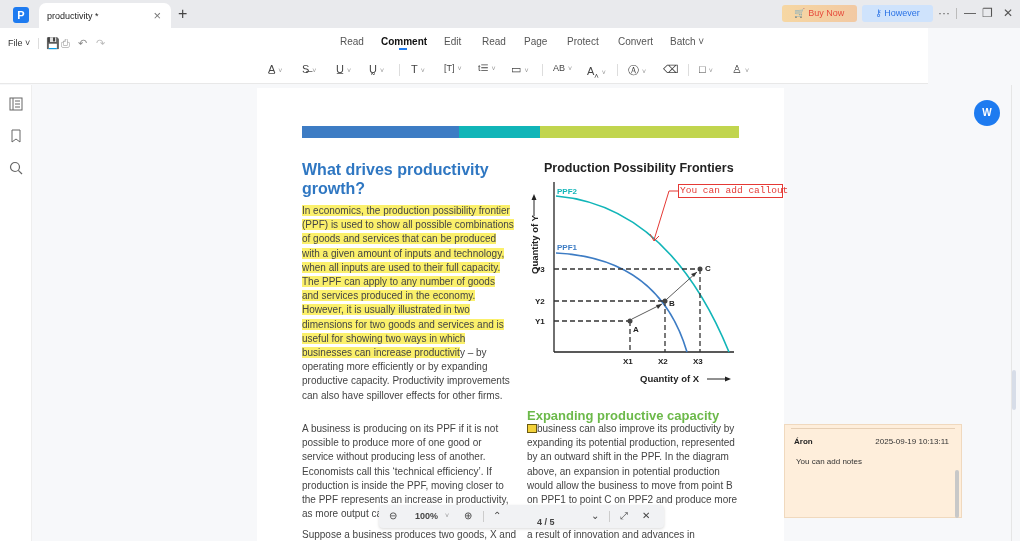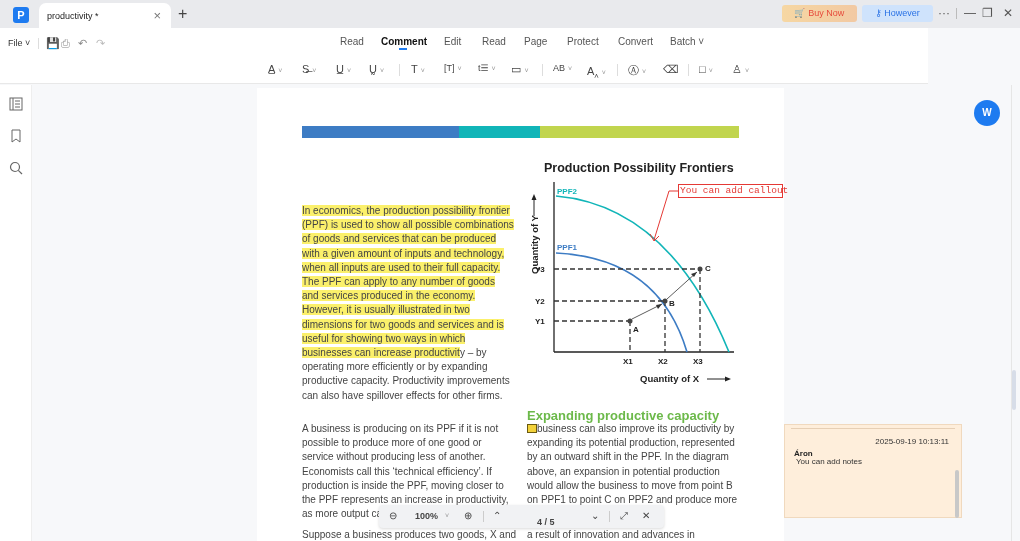--- a/index.html
+++ b/index.html
@@ -31,21 +31,21 @@
   .hl { background: #fbf06b; }
   .h2 { position: absolute; font-size: 13px; font-weight: bold; color: #6cb94a; }
   .chart-title { position: absolute; left: 287px; top: 73px; font-size: 12.5px; font-weight: bold; color: #222; }
   .callout-box { position: absolute; left: 421px; top: 96px; width: 105px; height: 14px; border: 1px solid #e53935; color: #e53935; font-family: "Liberation Mono", monospace; font-size: 9.5px; line-height: 12px; padding-left: 1px; white-space: nowrap; }
   .note-icon { display: inline-block; width: 10px; height: 9px; background: #f3d23a; border: 1px solid #6b5a10; vertical-align: -1px; }
   .zoombar { position: absolute; left: 379px; top: 505px; width: 285px; height: 23px; background: #f1f2f4; border-radius: 4px; box-shadow: 0 1px 3px rgba(0,0,0,0.15); }
   .zb { position: absolute; top: 5px; font-size: 10px; color: #444; cursor: pointer; }
   .zsep { position: absolute; top: 6px; width: 1px; height: 11px; background: #ccc; }
   .fab { position: absolute; left: 974px; top: 100px; width: 26px; height: 26px; border-radius: 13px; background: #1e7bf0; color: #fff; font-size: 10px; font-weight: bold; text-align: center; line-height: 26px; cursor: pointer; }
   .note-panel { position: absolute; left: 784px; top: 424px; width: 178px; height: 94px; background: #feeedb; border: 1px solid #f0d9be; }
-  .note-author { position: absolute; left: 9px; top: 12px; font-size: 8px; font-weight: bold; color: #222; margin-top: 12px; }
+  .note-author { position: absolute; left: 9px; top: 12px; font-size: 8px; font-weight: bold; color: #222; }
   .note-time { position: absolute; right: 12px; top: 12px; font-size: 8px; color: #333; }
   .note-text { position: absolute; left: 11px; top: 32px; font-size: 8px; color: #333; }
   .note-scroll { position: absolute; right: 2px; top: 45px; width: 4px; height: 48px; background: #c8c8c8; border-radius: 2px; }
   .rightrail { position: absolute; left: 1011px; top: 85px; width: 1px; height: 456px; background: #e6e6e6; }
   .main-scroll { position: absolute; left: 1012px; top: 370px; width: 4px; height: 40px; background: #d7dde8; border-radius: 2px; }
 </style>
 </head>
 <body>
 
 <div class="titlebar">
@@ -129,20 +129,21 @@
         <line x1="9.3" y1="9.3" x2="13" y2="13" stroke="#666" stroke-width="1.2"></line>
       </svg>
   </span>
 </div>
 
 <div class="page">
   <div class="strip" style="left: 45px; width: 157px; background: rgb(61, 124, 196);"></div>
   <div class="strip" style="left: 202px; width: 81px; background: rgb(17, 181, 184);"></div>
   <div class="strip" style="left: 283px; width: 199px; background: rgb(193, 213, 78);"></div>
 
+  <div class="h1">What drives productivity growth?</div>
 
   <div class="body-text" style="left:45px;top:116px;width:212px;">
     <span class="hl">In economics, the production possibility frontier (PPF) is used to show all possible combinations of goods and services that can be produced with a given amount of inputs and technology, when all inputs are used to their full capacity. The PPF can apply to any number of goods and services produced in the economy. However, it is usually illustrated in two dimensions for two goods and services and is useful for showing two ways in which businesses can increase productivit</span><span>y – by operating more efficiently or by expanding productive capacity. Productivity improvements can also have spillover effects for other firms.</span>
   </div>
 
   <div class="body-text" style="left:45px;top:334px;width:212px;">A business is producing on its PPF if it is not possible to produce more of one good or service without producing less of another. Economists call this ‘technical efficiency’. If production is inside the PPF, moving closer to the PPF represents an increase in productivity, as more output can be produced with the</div>
   <div class="body-text" style="left:45px;top:440px;width:215px;">Suppose a business produces two goods, X and Y.</div>
 
   <div class="h2" style="left:270px;top:308px;margin-top:12px;">Expanding productive capacity</div>
   <div class="body-text" style="left:270px;top:334px;width:215px;">

